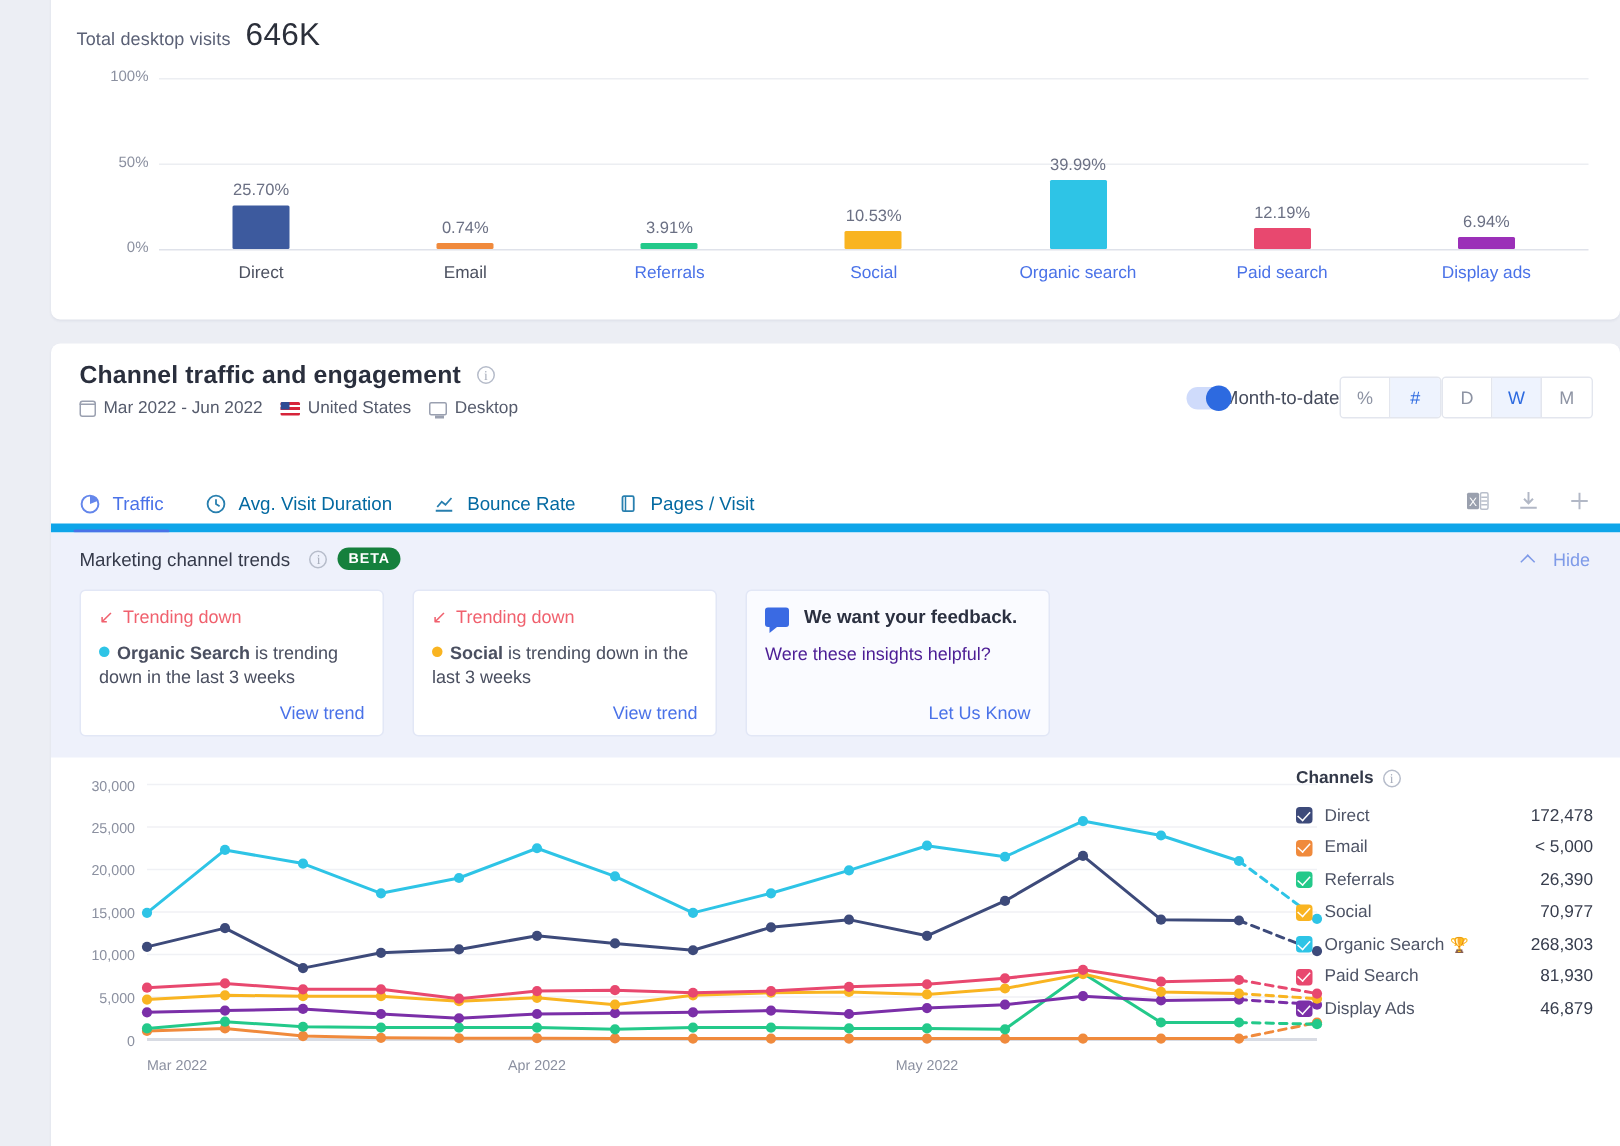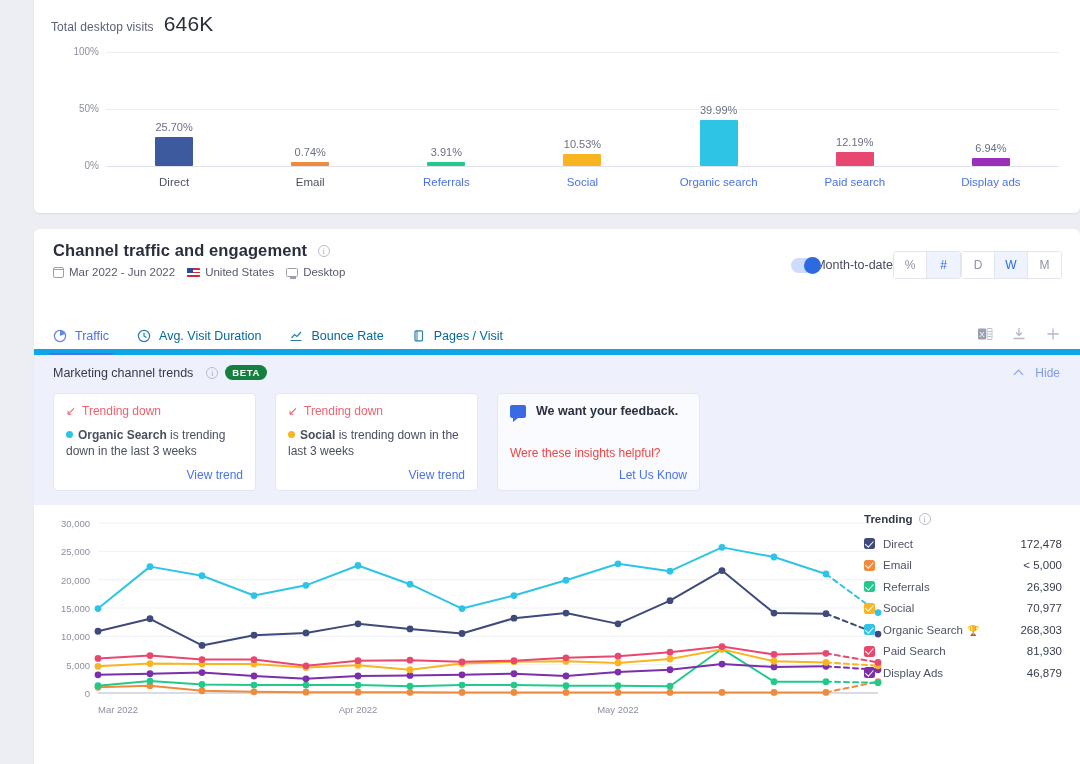--- a/index.html
+++ b/index.html
@@ -90,21 +90,21 @@
   .ins-card.feedback { background:#fafbff; }
   .trend-row { display:flex; align-items:center; gap:6px; font-size:12px; color:#f0616e; }
   .trend-arrow { font-size:12px; color:#f0616e; transform:scaleX(-1); }
   .ins-text { margin-top:9px; font-size:12px; line-height:16px; color:#4a4f60; }
   .dot { display:inline-block; width:7px; height:7px; border-radius:50%; vertical-align:1px; margin-right:5px; }
   .ins-link { position:absolute; right:12px; bottom:8px; font-size:12px; color:#4a72e8; cursor:pointer; }
   .fb-head { display:flex; align-items:center; gap:10px; font-size:12.5px; font-weight:bold; color:#2b3040; }
   .fb-icon { width:16px; height:13px; background:#3a6ae3; border-radius:2px; position:relative; }
   .fb-icon:after { content:""; position:absolute; left:3px; bottom:-4px; width:0;height:0;
      border-left:5px solid #3a6ae3; border-bottom:4px solid transparent; }
-  .fb-sub { margin-top:28px; font-size:12px; color:#ef4444; }
+  .fb-sub { margin-top:11px; font-size:12px; color:#4c1d95; }
 
   
   .linearea { position:relative; height:228px; }
   #lchart { position:absolute; left:14px; top:8px; }
   .legend { position:absolute; right:18px; top:8px; width:198px; font-size:11.5px; }
   .legend-title { font-size:11.5px; font-weight:bold; color:#333949; margin-bottom:8px; display:flex; align-items:center; }
   .lg-row { display:flex; align-items:center; height:21.5px; cursor:pointer; }
   .cbox { width:11px; height:11px; border-radius:2.5px; margin-right:8px; position:relative; flex:none; }
   .cbox:after { content:""; position:absolute; left:3px; top:0.5px; width:3.5px; height:6.5px;
      border-right:1.6px solid #fff; border-bottom:1.6px solid #fff; transform:rotate(42deg); }
@@ -459,21 +459,21 @@
             <circle cx="518" cy="67.23333333333333" r="3.4" fill="#2ec4e6"></circle>
             <circle cx="570" cy="50.80000000000001" r="3.4" fill="#2ec4e6"></circle>
             <circle cx="622" cy="58.16666666666667" r="3.4" fill="#2ec4e6"></circle>
             <circle cx="674" cy="34.366666666666674" r="3.4" fill="#2ec4e6"></circle>
             <circle cx="726" cy="44" r="3.4" fill="#2ec4e6"></circle>
             <circle cx="778" cy="61.000000000000014" r="3.4" fill="#2ec4e6"></circle>
             <circle cx="830" cy="99.53333333333333" r="3.4" fill="#2ec4e6"></circle>
           </svg></div>
       <div class="legend">
         <div class="legend-title">
-          <span>Trending</span>
+          <span>Channels</span>
           <span class="info-circle">i</span>
         </div>
         <div id="legend-rows">
             <div class="lg-row">
      <span class="cbox" style="background:#3d4a7a"></span>
      <span class="lg-name">Direct</span>
      <span class="lg-val">172,478</span>
    </div>
             <div class="lg-row">
      <span class="cbox" style="background:#f08a3c"></span>

